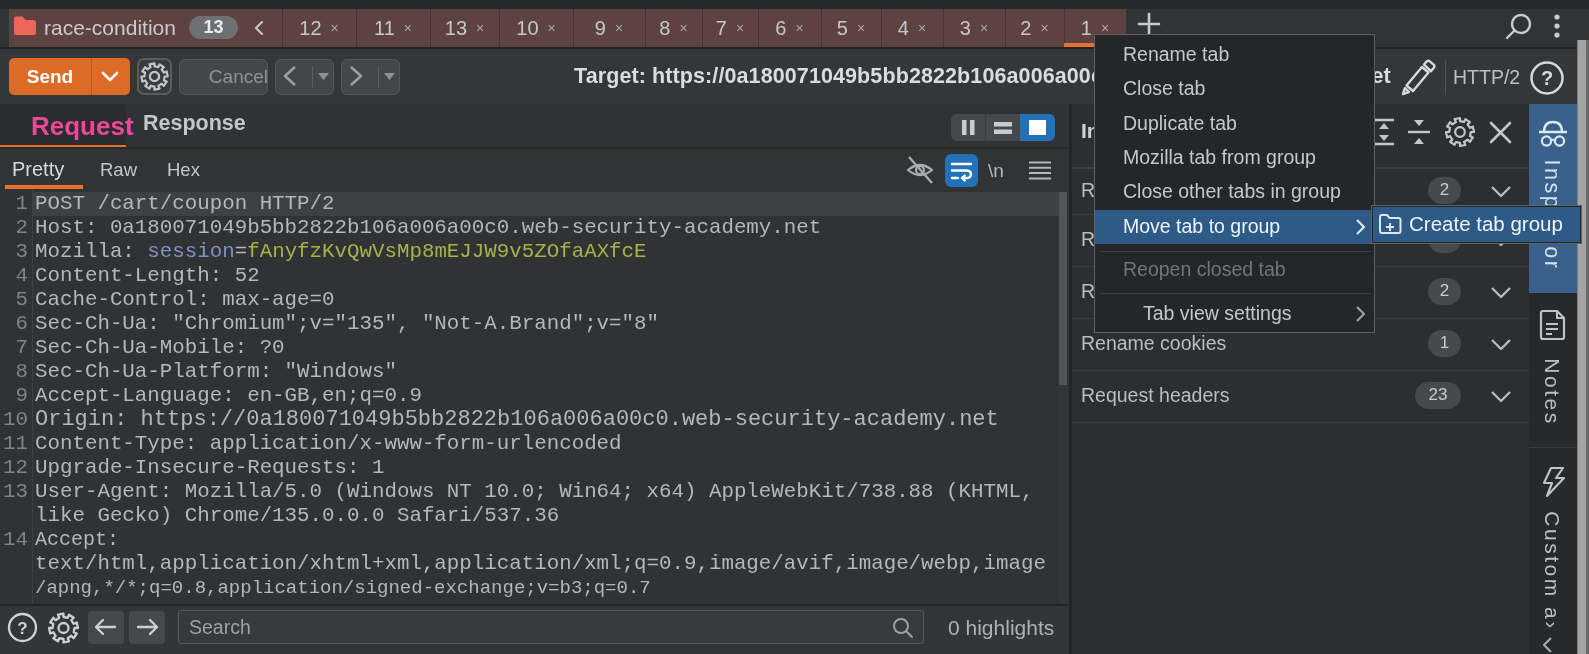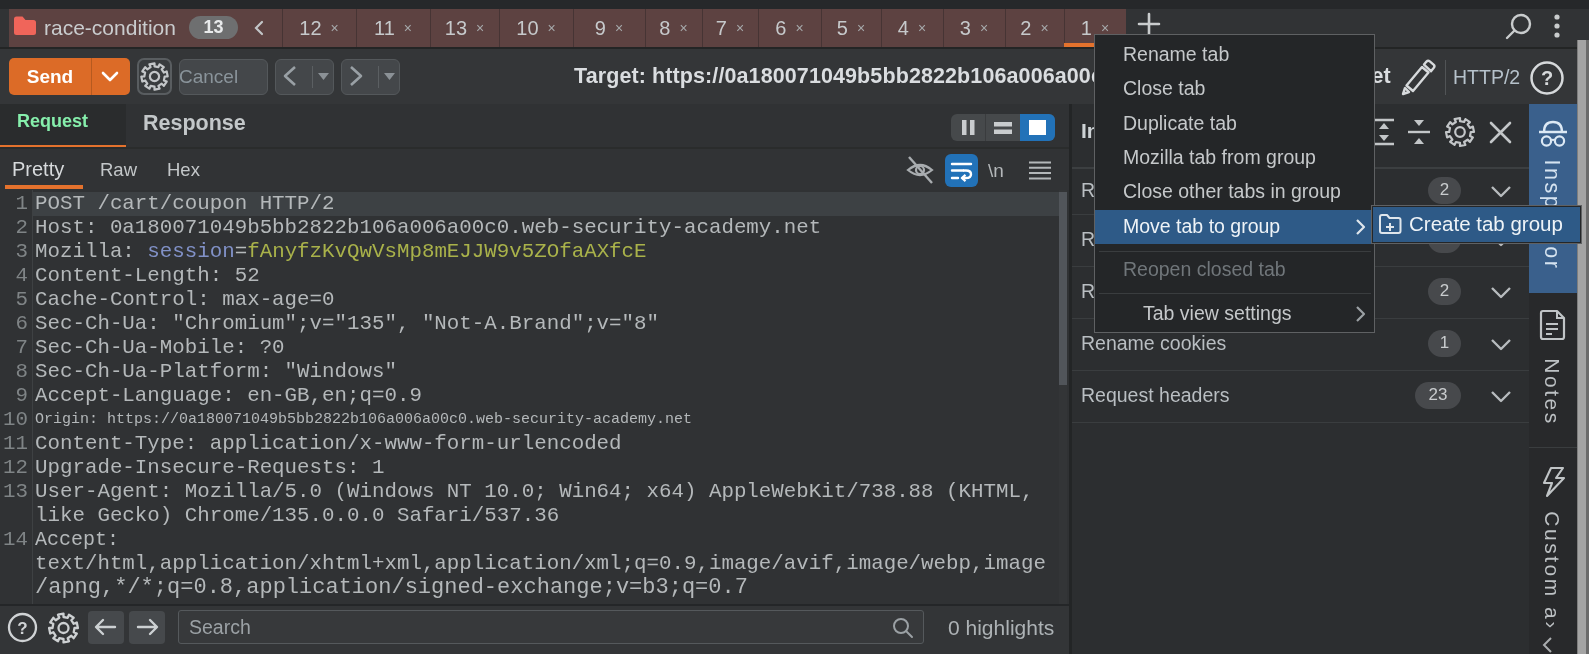--- a/index.html
+++ b/index.html
@@ -105,21 +105,21 @@
     <path d="M7 3 L14 10 L21 3" stroke="#fff" stroke-width="2.6" fill="none" stroke-linecap="round" stroke-linejoin="round"></path>
   </svg>
 <div class="a" style="left:137px;top:58px;width:35px;height:37px;background:#393c3e;border:2px solid #595d60;border-radius:7px"></div>
 <svg class="a" style="left:137px;top:58px;" width="35" height="37" viewBox="0 0 35 37">
     <g transform="translate(17.5,18.5)">
       <path d="M12.2,5.1 L9.3,9.3 L7.2,7.2 L3.9,9.4 L5.1,12.2 L0.0,13.2 L0.0,10.2 L-3.9,9.4 L-5.1,12.2 L-9.3,9.3 L-7.2,7.2 L-9.4,3.9 L-12.2,5.1 L-13.2,0.0 L-10.2,0.0 L-9.4,-3.9 L-12.2,-5.1 L-9.3,-9.3 L-7.2,-7.2 L-3.9,-9.4 L-5.1,-12.2 L-0.0,-13.2 L-0.0,-10.2 L3.9,-9.4 L5.1,-12.2 L9.3,-9.3 L7.2,-7.2 L9.4,-3.9 L12.2,-5.1 L13.2,-0.0 L10.2,-0.0 L9.4,3.9 Z" fill="none" stroke="#c3c6c8" stroke-width="2.2" stroke-linejoin="round"></path>
       <circle r="4.6" fill="none" stroke="#c3c6c8" stroke-width="2.2"></circle>
     </g>
   </svg>
 <div class="a" style="left:179px;top:59px;width:89px;height:36px;background:#44474a;border:1px solid #54585b;border-radius:6px"></div>
-<div class="a" style="left:0px;top:66px;font-size:19px;color:#8a949b;font-weight:400;white-space:pre;left:179px;width:89px;text-align:left">Cancel</div>
+<div class="a" style="left:0px;top:66px;font-size:19px;color:#8a949b;font-weight:400;white-space:pre;left:179px;width:89px;text-align:right">Cancel</div>
 <div class="a" style="left:275px;top:59px;width:59px;height:36px;background:#44474a;border:1px solid #54585b;border-radius:6px"></div>
 <svg class="a" style="left:279px;top:63px;" width="24" height="27" viewBox="0 0 24 27">
     <path d="M16 4 L6 13 L16 22" stroke="#99a0a5" stroke-width="2.6" fill="none" stroke-linejoin="round"></path>
   </svg>
 <div class="a" style="left:312px;top:66px;width:1px;height:22px;background:#5b5f62"></div>
 <svg class="a" style="left:317px;top:72px;" width="14" height="10" viewBox="0 0 14 10">
     <path d="M1 1 L6.5 8 L12 1 Z" fill="#8b9196"></path>
   </svg>
 <div class="a" style="left:341px;top:59px;width:59px;height:36px;background:#44474a;border:1px solid #54585b;border-radius:6px"></div>
 <svg class="a" style="left:345px;top:63px;" width="24" height="27" viewBox="0 0 24 27">
@@ -134,21 +134,21 @@
     <path d="M12 31 L10 37 L16 35 Z M13.5 28.5 L29 10 L35.5 15.5 L20 34 Z M31 7.6 L33.5 4.6 Q35 3 36.8 4.4 L40.6 7.6 Q42.2 9 40.8 10.8 L38 14.2 Z" fill="none" stroke="#d7dadc" stroke-width="2.4" stroke-linejoin="round"></path>
   </svg>
 <div class="a" style="left:1445px;top:60px;width:1px;height:35px;background:#515456"></div>
 <div class="a" style="left:1453px;top:66px;font-size:19.5px;color:#b6c2cb;font-weight:400;white-space:pre;">HTTP/2</div>
 <svg class="a" style="left:1528px;top:59px;" width="38" height="38" viewBox="0 0 38 38">
     <circle cx="19" cy="19" r="15.5" stroke="#d6d9db" stroke-width="2.5" fill="none"></circle>
     <text x="19" y="26" font-size="20" font-weight="700" fill="#d6d9db" text-anchor="middle" font-family="Liberation Sans">?</text>
   </svg>
 <div class="a" style="left:0px;top:104px;width:1069px;height:45px;background:#303234"></div>
 <div class="a" style="left:0px;top:104px;width:126px;height:42px;background:#2a2c2d"></div>
-<div class="a" style="left:17px;top:111px;font-size:18px;color:#86efac;font-weight:700;white-space:pre;">Request</div>
+<div class="a" style="left:31px;top:111px;font-size:26px;color:#ec4899;font-weight:700;white-space:pre;">Request</div>
 <div class="a" style="left:0px;top:145px;width:126px;height:4px;background:#e4722d"></div>
 <div class="a" style="left:143px;top:111px;font-size:21.5px;color:#c3c7c9;font-weight:700;white-space:pre;">Response</div>
 <div class="a" style="left:0px;top:147px;width:1069px;height:2px;background:#2a2c2c"></div>
 <div class="a" style="left:951px;top:114px;width:104px;height:27px;background:#46494b;border-radius:6px"></div>
 <svg class="a" style="left:951px;top:114px;" width="35" height="27" viewBox="0 0 35 27">
     <rect x="11" y="6" width="4.5" height="15" fill="#c9cccE"></rect>
     <rect x="19" y="6" width="4.5" height="15" fill="#c9ccce"></rect>
   </svg>
 <div class="a" style="left:985px;top:114px;width:1px;height:27px;background:#3a3c3e"></div>
 <svg class="a" style="left:986px;top:114px;" width="34" height="27" viewBox="0 0 34 27">
@@ -192,32 +192,32 @@
 <div class="a mono" style="left:35px;top:288px;font-size:20.8px;line-height:24px;white-space:pre;"><span style="color:#b4b8ba">Cache-Control: max-age=0</span></div>
 <div class="a mono" style="left:0;top:312px;width:28px;text-align:right;font-size:20.8px;line-height:24px;color:#7f8486;">6</div>
 <div class="a mono" style="left:35px;top:312px;font-size:20.8px;line-height:24px;white-space:pre;"><span style="color:#b4b8ba">Sec-Ch-Ua: "Chromium";v="135", "Not-A.Brand";v="8"</span></div>
 <div class="a mono" style="left:0;top:336px;width:28px;text-align:right;font-size:20.8px;line-height:24px;color:#7f8486;">7</div>
 <div class="a mono" style="left:35px;top:336px;font-size:20.8px;line-height:24px;white-space:pre;"><span style="color:#b4b8ba">Sec-Ch-Ua-Mobile: ?0</span></div>
 <div class="a mono" style="left:0;top:360px;width:28px;text-align:right;font-size:20.8px;line-height:24px;color:#7f8486;">8</div>
 <div class="a mono" style="left:35px;top:360px;font-size:20.8px;line-height:24px;white-space:pre;"><span style="color:#b4b8ba">Sec-Ch-Ua-Platform: "Windows"</span></div>
 <div class="a mono" style="left:0;top:384px;width:28px;text-align:right;font-size:20.8px;line-height:24px;color:#7f8486;">9</div>
 <div class="a mono" style="left:35px;top:384px;font-size:20.8px;line-height:24px;white-space:pre;"><span style="color:#b4b8ba">Accept-Language: en-GB,en;q=0.9</span></div>
 <div class="a mono" style="left:0;top:408px;width:28px;text-align:right;font-size:20.8px;line-height:24px;color:#7f8486;">10</div>
-<div class="a mono" style="left:35px;top:408px;font-size:15px;line-height:24px;white-space:pre;"><span style="color:#b4b8ba">Origin: https://0a180071049b5bb2822b106a006a00c0.web-security-academy.net</span></div>
+<div class="a mono" style="left:35px;top:408px;font-size:22px;line-height:24px;white-space:pre;"><span style="color:#b4b8ba">Origin: https://0a180071049b5bb2822b106a006a00c0.web-security-academy.net</span></div>
 <div class="a mono" style="left:0;top:432px;width:28px;text-align:right;font-size:20.8px;line-height:24px;color:#7f8486;">11</div>
 <div class="a mono" style="left:35px;top:432px;font-size:20.8px;line-height:24px;white-space:pre;"><span style="color:#b4b8ba">Content-Type: application/x-www-form-urlencoded</span></div>
 <div class="a mono" style="left:0;top:456px;width:28px;text-align:right;font-size:20.8px;line-height:24px;color:#7f8486;">12</div>
 <div class="a mono" style="left:35px;top:456px;font-size:20.8px;line-height:24px;white-space:pre;"><span style="color:#b4b8ba">Upgrade-Insecure-Requests: 1</span></div>
 <div class="a mono" style="left:0;top:480px;width:28px;text-align:right;font-size:20.8px;line-height:24px;color:#7f8486;">13</div>
 <div class="a mono" style="left:35px;top:480px;font-size:20.8px;line-height:24px;white-space:pre;"><span style="color:#b4b8ba">User-Agent: Mozilla/5.0 (Windows NT 10.0; Win64; x64) AppleWebKit/738.88 (KHTML,</span></div>
 <div class="a mono" style="left:35px;top:504px;font-size:20.8px;line-height:24px;white-space:pre;"><span style="color:#b4b8ba">like Gecko) Chrome/135.0.0.0 Safari/537.36</span></div>
 <div class="a mono" style="left:0;top:528px;width:28px;text-align:right;font-size:20.8px;line-height:24px;color:#7f8486;">14</div>
 <div class="a mono" style="left:35px;top:528px;font-size:20px;line-height:24px;white-space:pre;"><span style="color:#b4b8ba">Accept:</span></div>
 <div class="a mono" style="left:35px;top:552px;font-size:20.8px;line-height:24px;white-space:pre;"><span style="color:#b4b8ba">text/html,application/xhtml+xml,application/xml;q=0.9,image/avif,image/webp,image</span></div>
-<div class="a mono" style="left:35px;top:576px;font-size:22px;line-height:24px;white-space:pre;"><span style="color:#b4b8ba">/apng,*/*;q=0.8,application/signed-exchange;v=b3;q=0.7</span></div>
+<div class="a mono" style="left:35px;top:576px;font-size:19px;line-height:24px;white-space:pre;"><span style="color:#b4b8ba">/apng,*/*;q=0.8,application/signed-exchange;v=b3;q=0.7</span></div>
 <div class="a" style="left:1059px;top:190px;width:8px;height:414px;background:#333537"></div>
 <div class="a" style="left:1059px;top:192px;width:8px;height:193px;background:#51555a"></div>
 <div class="a" style="left:0px;top:604px;width:1069px;height:50px;background:#333537;border-top:2px solid #242628"></div>
 <svg class="a" style="left:7px;top:612px;" width="31" height="31" viewBox="0 0 31 31">
     <circle cx="15.5" cy="15.5" r="13.5" stroke="#d0d3d5" stroke-width="2.3" fill="none"></circle>
     <text x="15.5" y="22" font-size="17" font-weight="700" fill="#d0d3d5" text-anchor="middle" font-family="Liberation Sans">?</text>
   </svg>
 <svg class="a" style="left:46px;top:610px;" width="35" height="36" viewBox="0 0 35 36">
     <g transform="translate(17.5,18)">
       <path d="M13.3,5.5 L10.2,10.2 L7.8,7.8 L4.2,10.2 L5.5,13.3 L0.0,14.4 L0.0,11.0 L-4.2,10.2 L-5.5,13.3 L-10.2,10.2 L-7.8,7.8 L-10.2,4.2 L-13.3,5.5 L-14.4,0.0 L-11.0,0.0 L-10.2,-4.2 L-13.3,-5.5 L-10.2,-10.2 L-7.8,-7.8 L-4.2,-10.2 L-5.5,-13.3 L-0.0,-14.4 L-0.0,-11.0 L4.2,-10.2 L5.5,-13.3 L10.2,-10.2 L7.8,-7.8 L10.2,-4.2 L13.3,-5.5 L14.4,-0.0 L11.0,-0.0 L10.2,4.2 Z" fill="none" stroke="#cdd0d2" stroke-width="2.3" stroke-linejoin="round"></path>

